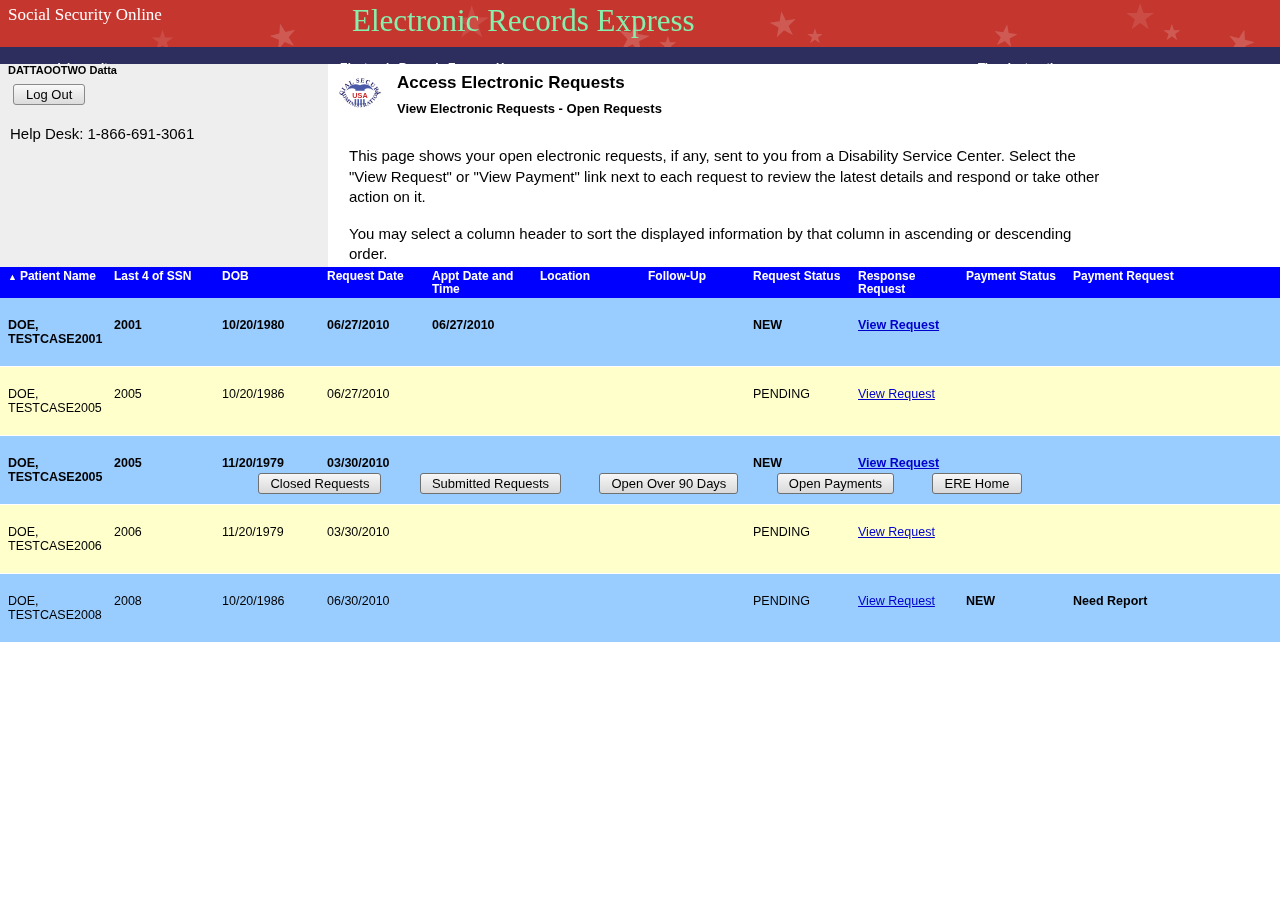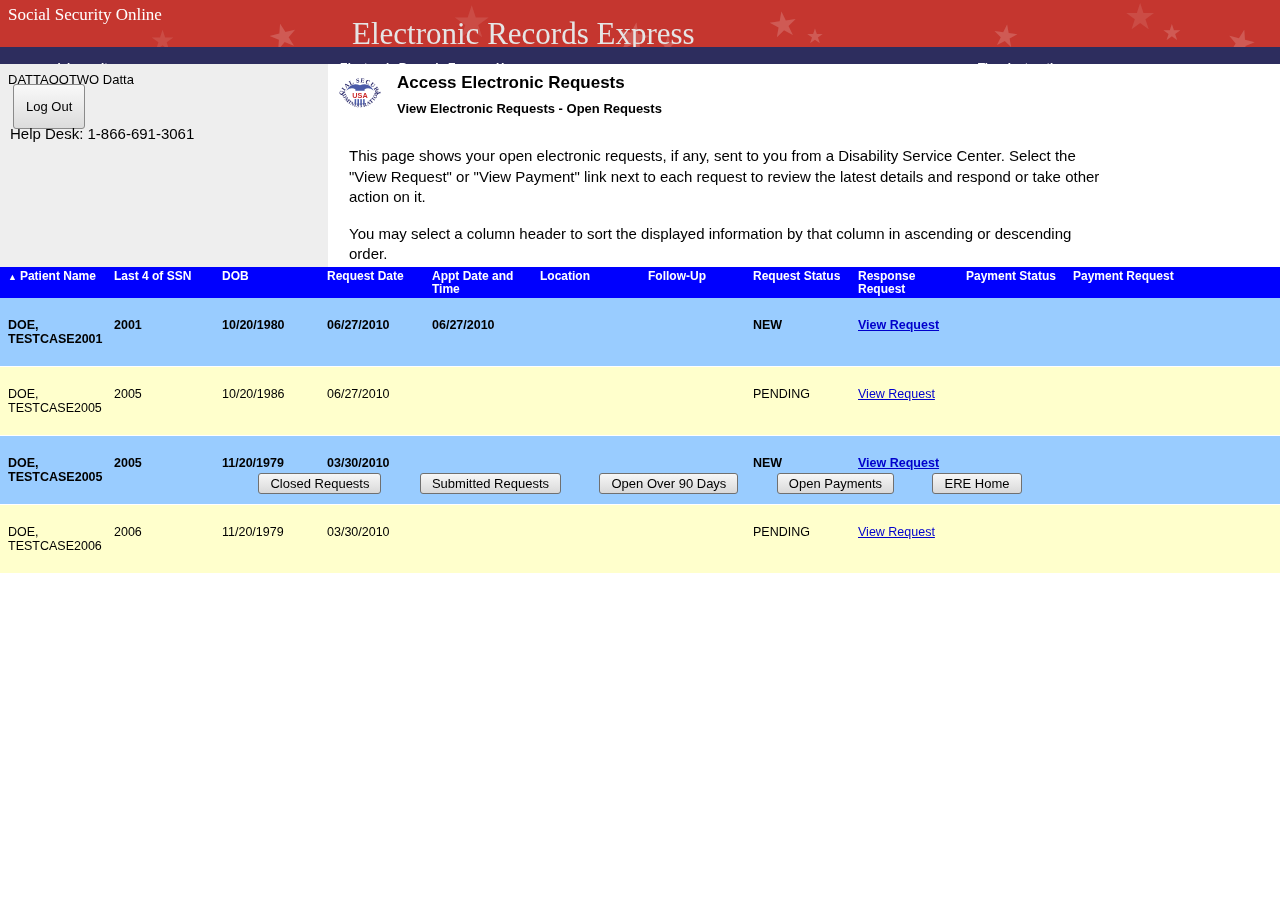--- a/index.html
+++ b/index.html
@@ -7,42 +7,42 @@
   body {
     width:1280px; height:920px; position:relative; overflow:hidden;
     background:#ffffff; font-family:"Liberation Sans", sans-serif; color:#000;
   }
 
   
   .banner { position:absolute; top:0; left:0; width:1280px; height:47px;
             background:#c5362f; overflow:hidden; }
   .site-name { position:absolute; left:8px; top:5px; color:#fff;
                font-family:"Liberation Serif", serif; font-size:17px; }
-  .app-title { position:absolute; left:352px; top:16px; color:#e5e5e5;
+  .app-title { position:absolute; left:352px; top:3px; color:#86efac;
                font-family:"Liberation Serif", serif; font-size:31px; }
   .star { position:absolute; color:rgba(255,255,255,0.18); pointer-events:none; }
   .star::before { content:"★"; }
   .star.dim { color:rgba(255,255,255,0.11); }
 
   
   .navbar { position:absolute; top:47px; left:0; width:1280px; height:17px;
             background:#2d2d5e; }
   .navbar a { position:absolute; top:12px; line-height:17px; color:#fff;
               font-size:11.5px; font-weight:bold; text-decoration:underline; }
   .nav-left   { left:8px; }
   .nav-center { left:340px; }
   .nav-right  { left:978px; }
 
   
   .sidebar { position:absolute; top:64px; left:0; width:328px; height:203px;
              background:#eeeeee; }
-  .user-name { position:absolute; left:8px; top:8px; font-size:13px; font-weight:normal; }
+  .user-name { position:absolute; left:8px; top:0; font-size:11px; font-weight:bold; }
   .logout-btn { position:absolute; left:13px; top:20px; font-size:13px;
                 font-family:"Liberation Sans", sans-serif;
-                padding:14px 12px; border:1px solid #8a8a8a; border-radius:3px;
+                padding:2px 12px; border:1px solid #8a8a8a; border-radius:3px;
                 background:linear-gradient(#f9f9f9,#dcdcdc); cursor:pointer; }
   .help-desk { position:absolute; left:10px; top:61px; font-size:15px; }
 
   
   .main { position:absolute; top:64px; left:333px; width:770px; }
   .header-row { display:flex; margin-top:6px; }
   .seal { width:46px; height:46px; flex:0 0 46px; margin-left:4px; }
   .titles { margin-left:14px; padding-top:3px; }
   .page-title { font-size:17px; font-weight:bold; margin:0; }
   .page-subtitle { font-size:13px; font-weight:bold; margin:8px 0 0 0; }
@@ -222,20 +222,33 @@
       <td>11/20/1979</td>
       <td>03/30/2010</td>
       <td></td>
       <td></td>
       <td></td>
       <td>PENDING</td>
       <td><a href="#" class="vlink">View Request</a></td>
       <td></td>
       <td></td>
     </tr>
+    <tr class="row-blue">
+      <td>DOE, TESTCASE2008</td>
+      <td>2008</td>
+      <td>10/20/1986</td>
+      <td>06/30/2010</td>
+      <td></td>
+      <td></td>
+      <td></td>
+      <td>PENDING</td>
+      <td><a href="#" class="vlink">View Request</a></td>
+      <td class="pay-bold">NEW</td>
+      <td class="pay-bold">Need Report</td>
+    </tr>
   </tbody>
 </table>
 
 <div class="footer-buttons">
   <button>Closed Requests</button>
   <button>Submitted Requests</button>
   <button>Open Over 90 Days</button>
   <button>Open Payments</button>
   <button>ERE Home</button>
 </div>

